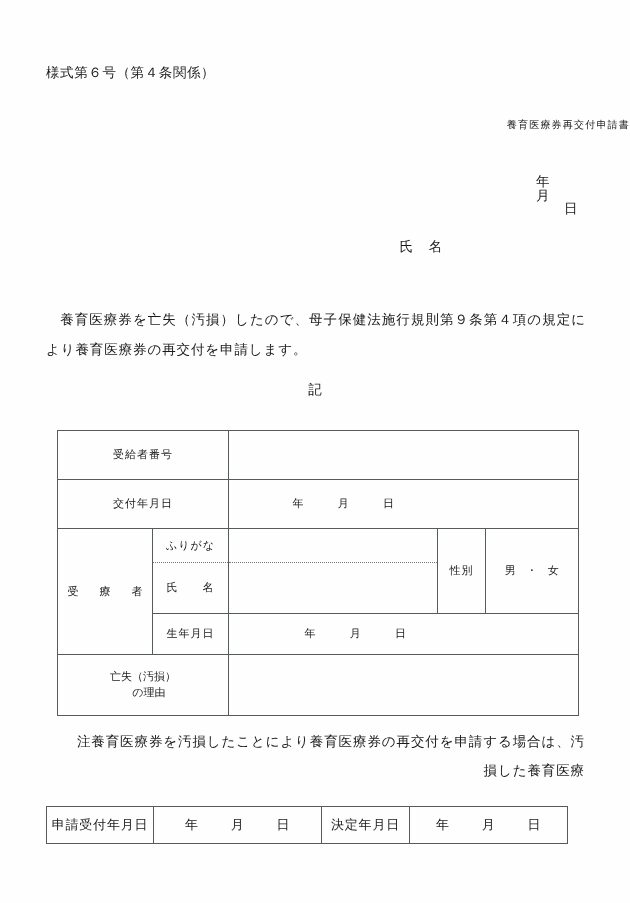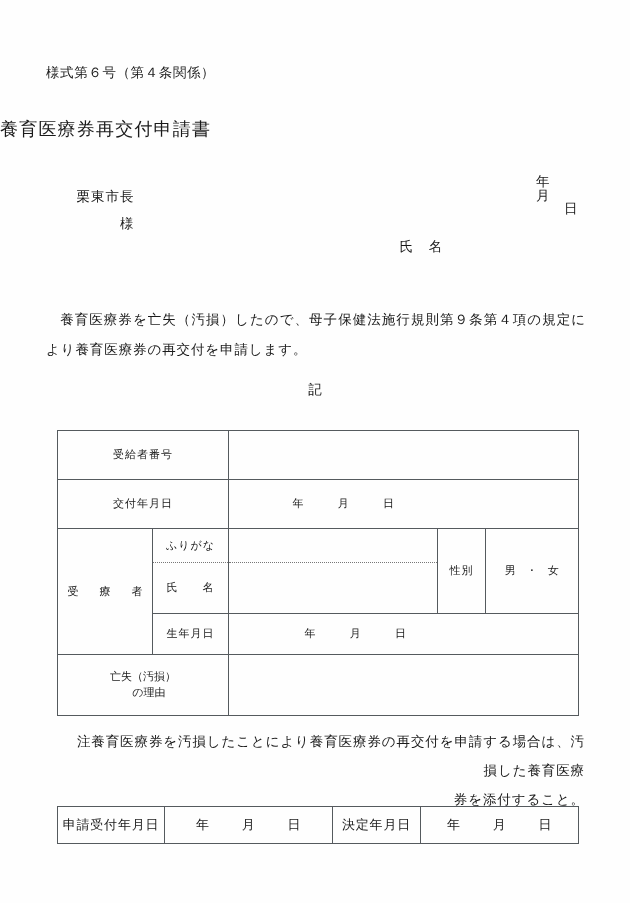--- a/index.html
+++ b/index.html
@@ -24,22 +24,22 @@
   
   .abs { position: absolute; white-space: pre; line-height: 1; text-align: right; }
 
   .form-no {
     left: 46px; top: 66px;
     font-size: 13.5px;
     letter-spacing: 0.6px;
   }
   .doc-title {
     left: 0; top: 120px; width: 630px;
-    text-align: left;
-    font-size: 18px;
+    text-align: right;
+    font-size: 10px;
     letter-spacing: 1.2px;
   }
   .date-line-top {
     left: 0; top: 148px; width: 630px;
     text-align: right;
     padding-right: 52px;
     box-sizing: border-box;
     font-size: 13.5px;
     letter-spacing: 0.5px;
   }
@@ -132,21 +132,21 @@
     line-height: 29px;
     letter-spacing: 0.9px;
     white-space: normal;
   }
   .note .hang { display: inline-block; width: 34px; }
   .note .line2 { display: block; text-indent: 28px; }
 
   
   .bottom-table {
     position: absolute;
-    left: 57px; top: 806px;
+    left: 46px; top: 806px;
     width: 521px;
     border-collapse: collapse;
     table-layout: fixed;
     font-size: 13px;
   }
   .bottom-table td {
     border: 1px solid #555a5e;
     height: 36px;
     padding: 0;
     text-align: center;
@@ -164,25 +164,20 @@
   <div class="abs doc-title">養育医療券再交付申請書</div>
 
   <div class="abs date-line-top">
     <span class="date-inline">
       <span>年</span>
       <span>月</span>
       <span>日</span>
     </span>
   </div>
 
-  <div class="abs addressee">
-    <span>栗東市長</span>
-    <span style="display:inline-block;width:62px"></span>
-    <span>様</span>
-  </div>
 
   <div class="abs applicant-block">
     <div class="applicant-row">
       <span class="lead blank">申請者</span><span>氏　名</span>
     </div>
   </div>
 
   <div class="abs body-para"><span class="indent"></span><span>養育医療券を亡失（汚損）したので、母子保健法施行規則第９条第４項の規定により養育医療券の再交付を申請します。</span></div>
 
   <div class="abs kimark">記</div>
@@ -241,21 +236,21 @@
       <tr class="row-riyu">
         <td class="two-line" colspan="2">
           <span>亡失（汚損）</span>
           <span class="l2">の理由</span>
         </td>
         <td class="cell-blank" colspan="3"></td>
       </tr>
     </tbody>
   </table>
 
-  <div class="abs note"><span class="hang">注</span><span>養育医療券を汚損したことにより養育医療券の再交付を申請する場合は、汚損した養育医療</span><span class="line2">券を添付すること。</span></div>
+  <div class="abs note"><span class="hang">注</span><span>養育医療券を汚損したことにより養育医療券の再交付を申請する場合は、汚損した養育医療</span></div>
 
   <table class="bottom-table">
     <colgroup>
       <col style="width:107px">
       <col style="width:168px">
       <col style="width:88px">
       <col style="width:158px">
     </colgroup>
     <tbody>
       <tr>

